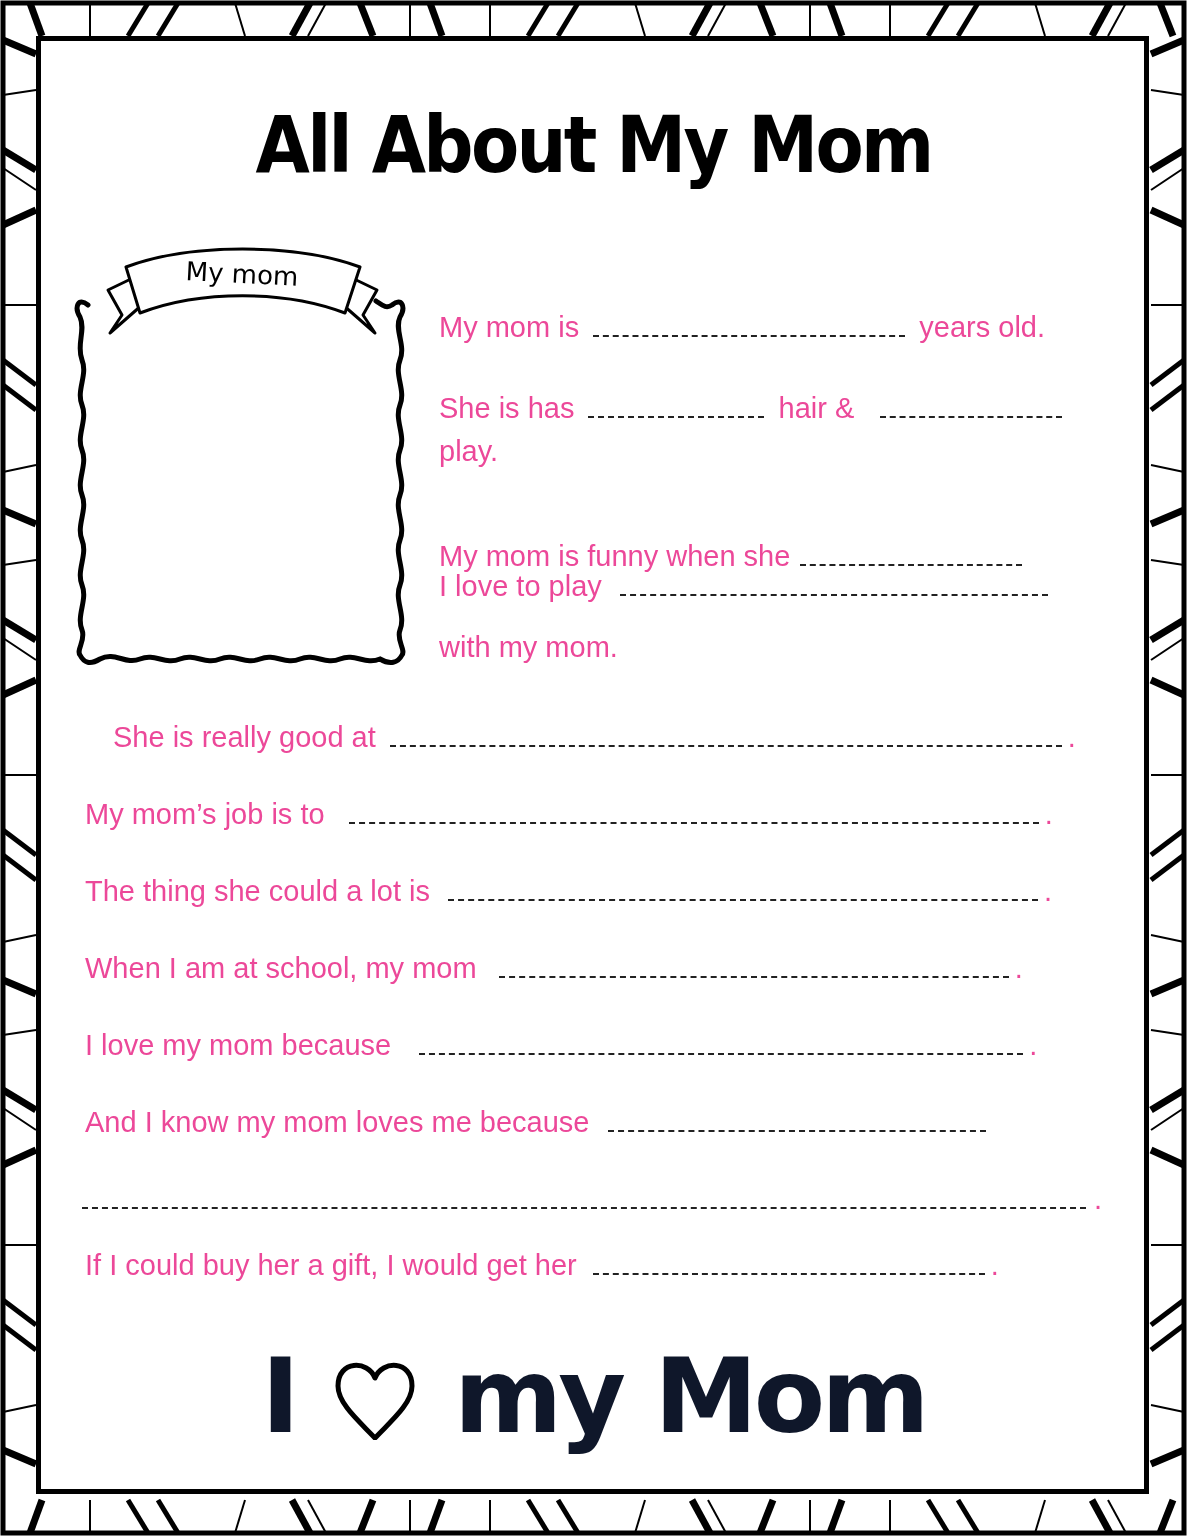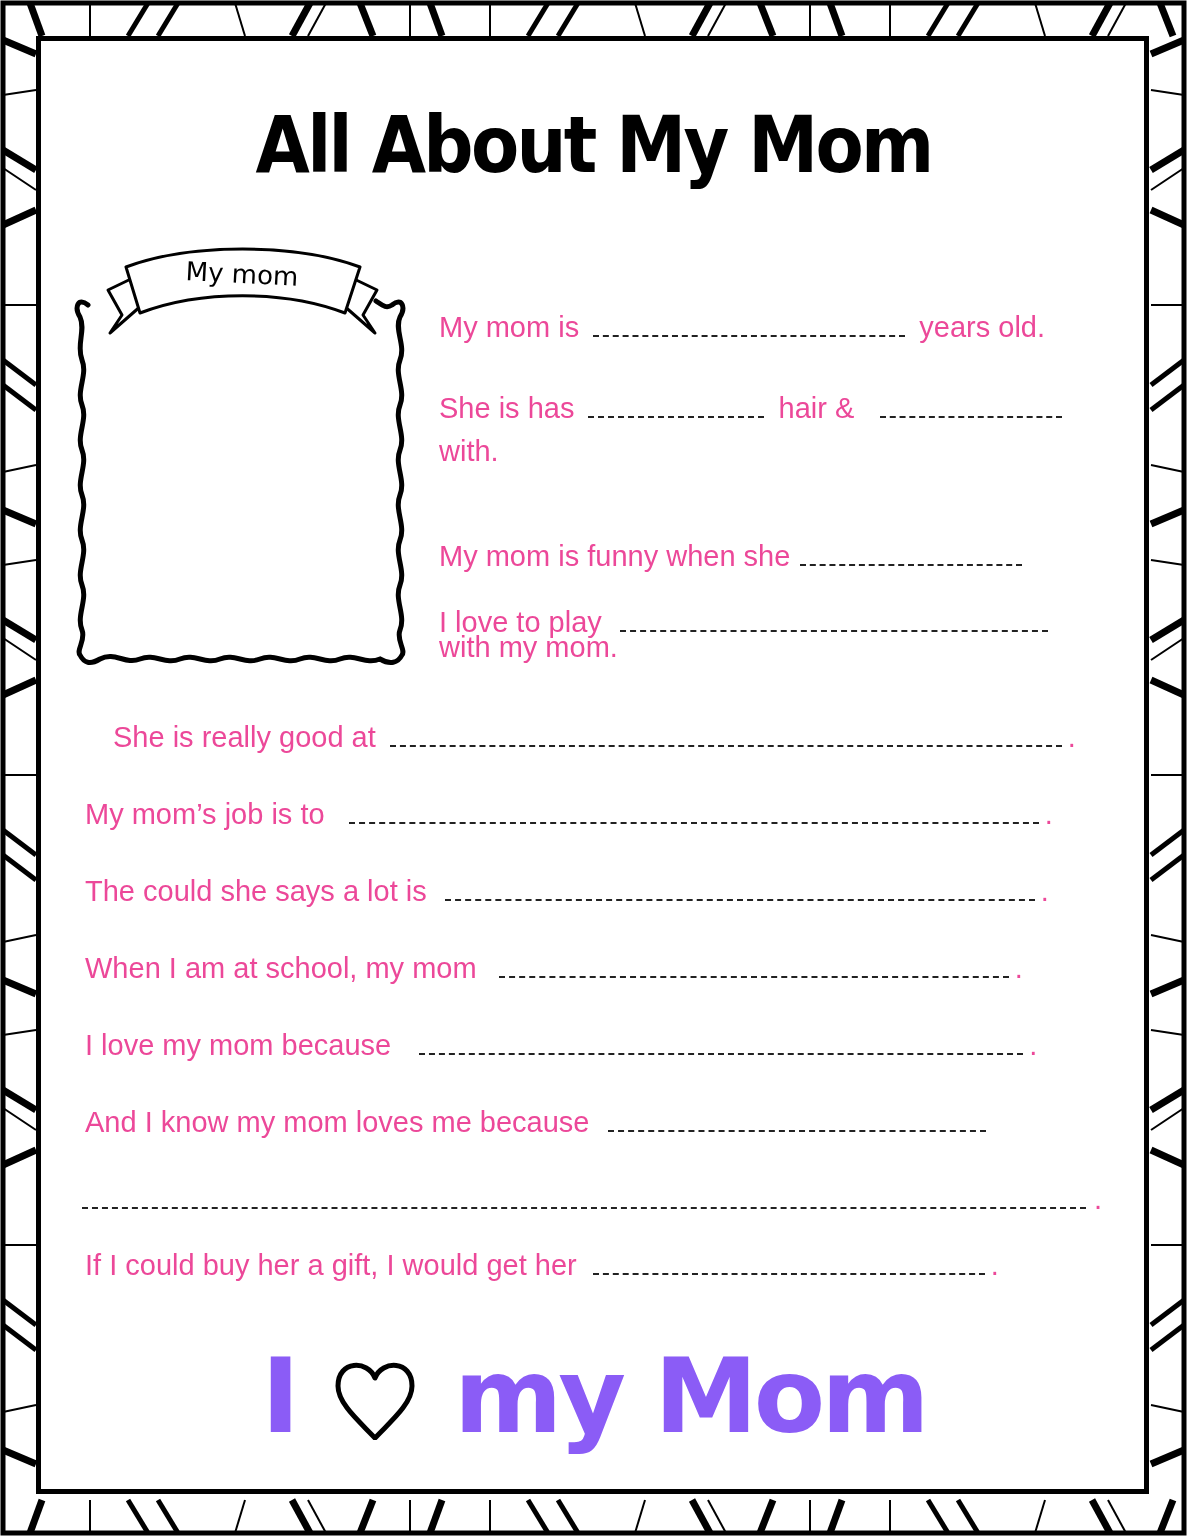--- a/index.html
+++ b/index.html
@@ -5,21 +5,21 @@
   html, body { margin: 0; padding: 0; background: #ffffff; }
   body { width: 1187px; height: 1536px; position: relative; overflow: hidden; font-family: "Liberation Sans", sans-serif; color: #111; }
   .page { position: absolute; left: 0; top: 0; width: 956px; height: 1536px; background: #fff; }
   .outer-border { position: absolute; left: 0; top: 0; width: 1187px; height: 1536px; }
   .inner-panel { position: absolute; left: 36px; top: 36px; width: 1113px; height: 1458px; border: 5px solid #000; box-sizing: border-box; background: #fff; }
   .title { position: absolute; left: 0; width: 1187px; top: 100px; text-align: center; font-family: "DejaVu Sans", sans-serif; font-weight: bold; font-size: 78px; letter-spacing: -3px; transform: scaleX(0.9); transform-origin: center; color: #000; }
   .frame { position: absolute; left: 70px; top: 245px; width: 345px; height: 430px; }
   .q { position: absolute; font-size: 29px; color: #ec4899; white-space: nowrap; line-height: 1; }
   .blank { display: inline-block; border-bottom: 2px dashed #222; height: 0; vertical-align: baseline; margin: 0 6px; }
   .dot { font-size: 29px; }
-  .bottom { position: absolute; left: 0; width: 1187px; top: 1335px; text-align: center; font-family: "DejaVu Sans", sans-serif; font-weight: bold; font-size: 104px; letter-spacing: -4px; color: #8b5cf6; }
+  .bottom { position: absolute; left: 0; width: 1187px; top: 1335px; text-align: center; font-family: "DejaVu Sans", sans-serif; font-weight: bold; font-size: 104px; letter-spacing: -4px; color: #0f172a; }
   .bottom .heart { display: inline-block; vertical-align: middle; margin: 0 36px; }
 </style>
 </head>
 <body>
 
 <div class="page">
 
   <svg class="outer-border" id="border-svg" width="1187" height="1536" viewBox="0 0 1187 1536">
       <rect x="3" y="3" width="1181" height="1530" fill="none" stroke="#000" stroke-width="5"></rect>
       <line x1="30" y1="3" x2="42" y2="36" stroke="#000" stroke-width="7"></line>
@@ -152,45 +152,45 @@
     <span class="blank" style="width:312px;"></span>
     <span>years old.</span>
   </div>
 
   <div class="q" style="left:439px; top:394px;">
     <span>She is has</span>
     <span class="blank" style="width:176px;"></span>
     <span>hair &amp;</span>
     <span class="blank" style="width:182px; margin-left:18px;"></span>
   </div>
-  <div class="q" style="left:439px; top:437px;">with.</div>
+  <div class="q" style="left:439px; top:437px;">play.</div>
 
   <div class="q" style="left:439px; top:502px;margin-top:40px;">
     <span>My mom is funny when she</span>
     <span class="blank" style="width:222px; margin-left:2px;"></span>
   </div>
 
-  <div class="q" style="left:439px; top:608px;text-align:center;">
+  <div class="q" style="left:439px; top:572px;text-align:center;">
     <span>I love to play</span>
     <span class="blank" style="width:428px; margin-left:10px;"></span>
   </div>
   <div class="q" style="left:439px; top:633px;">with my mom.</div>
 
   <div class="q" style="left:85px; top:723px;margin-left:28px;">
     <span>She is really good at</span>
     <span class="blank" style="width:672px;"></span><span class="dot">.</span>
   </div>
 
   <div class="q" style="left:85px; top:800px;">
     <span>My mom’s job is to</span>
     <span class="blank" style="width:690px; margin-left:16px;"></span><span class="dot">.</span>
   </div>
 
   <div class="q" style="left:85px; top:877px;">
-    <span>The could she says a lot is</span>
+    <span>The thing she could a lot is</span>
     <span class="blank" style="width:590px; margin-left:10px;"></span><span class="dot">.</span>
   </div>
 
   <div class="q" style="left:85px; top:954px;">
     <span>When I am at school, my mom</span>
     <span class="blank" style="width:510px; margin-left:14px;"></span><span class="dot">.</span>
   </div>
 
   <div class="q" style="left:85px; top:1031px;">
     <span>I love my mom because</span>

